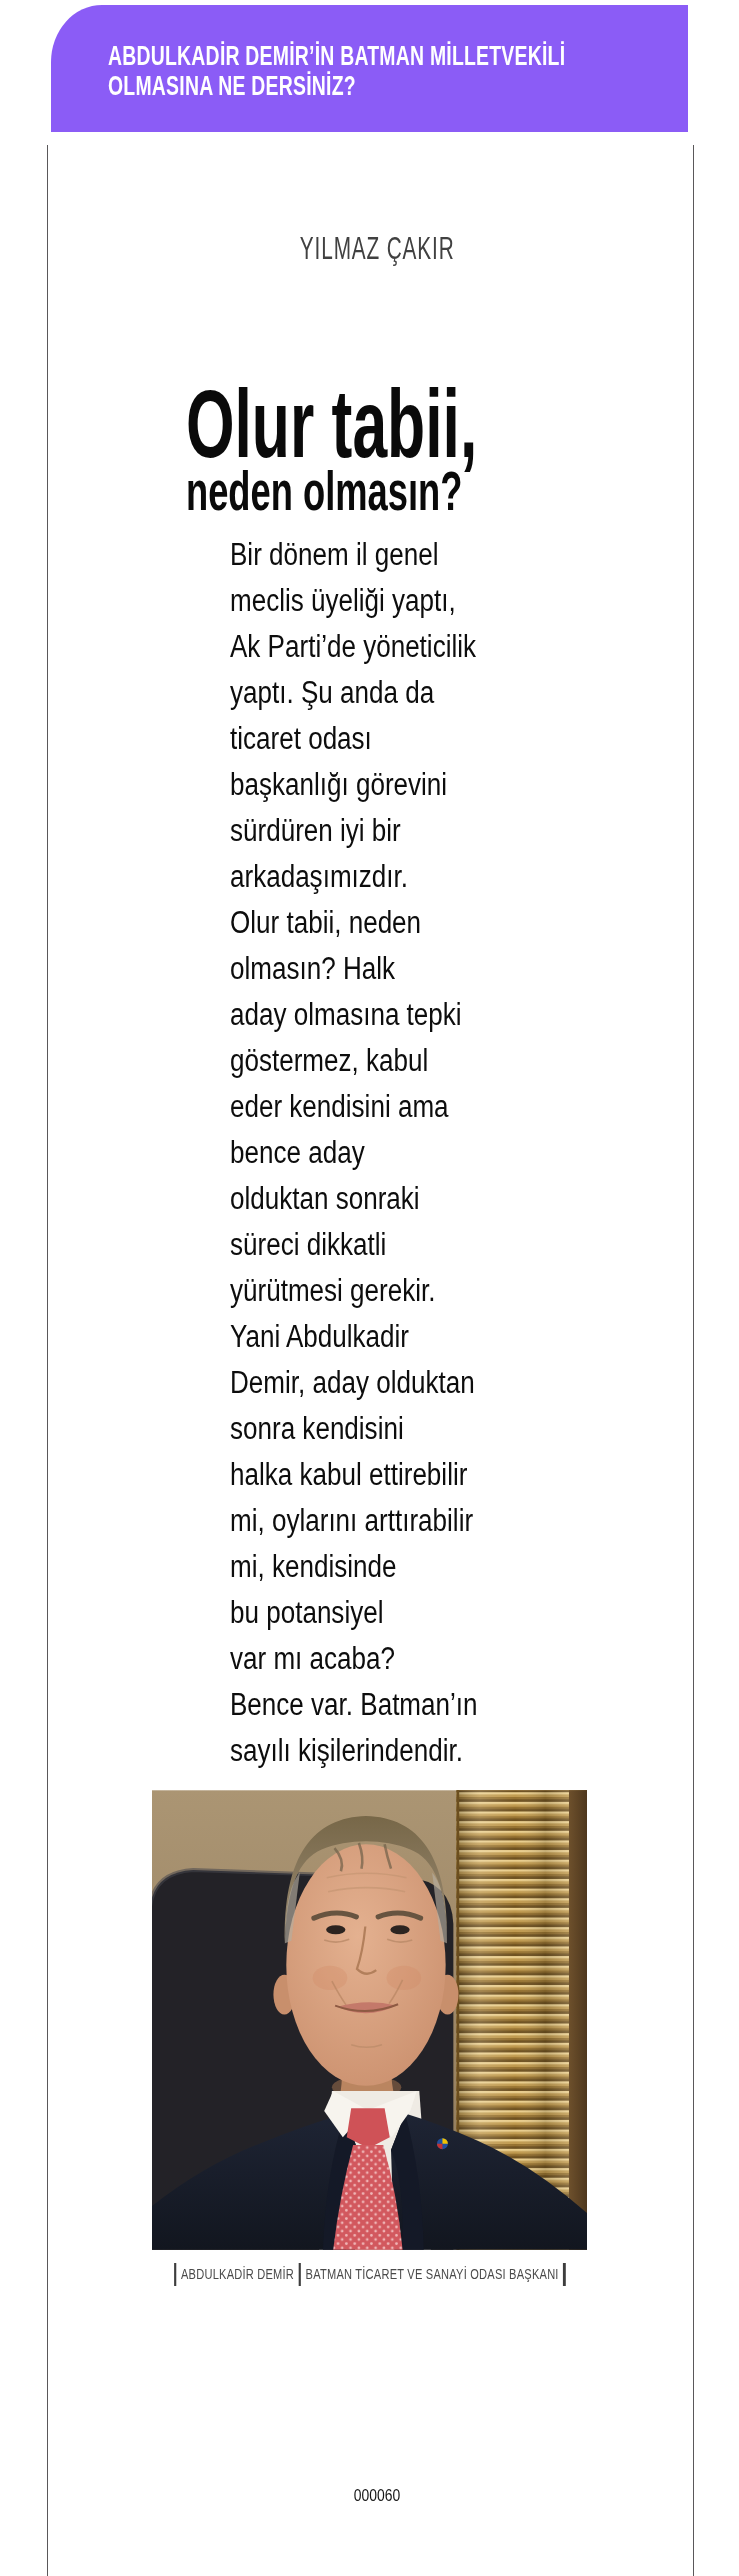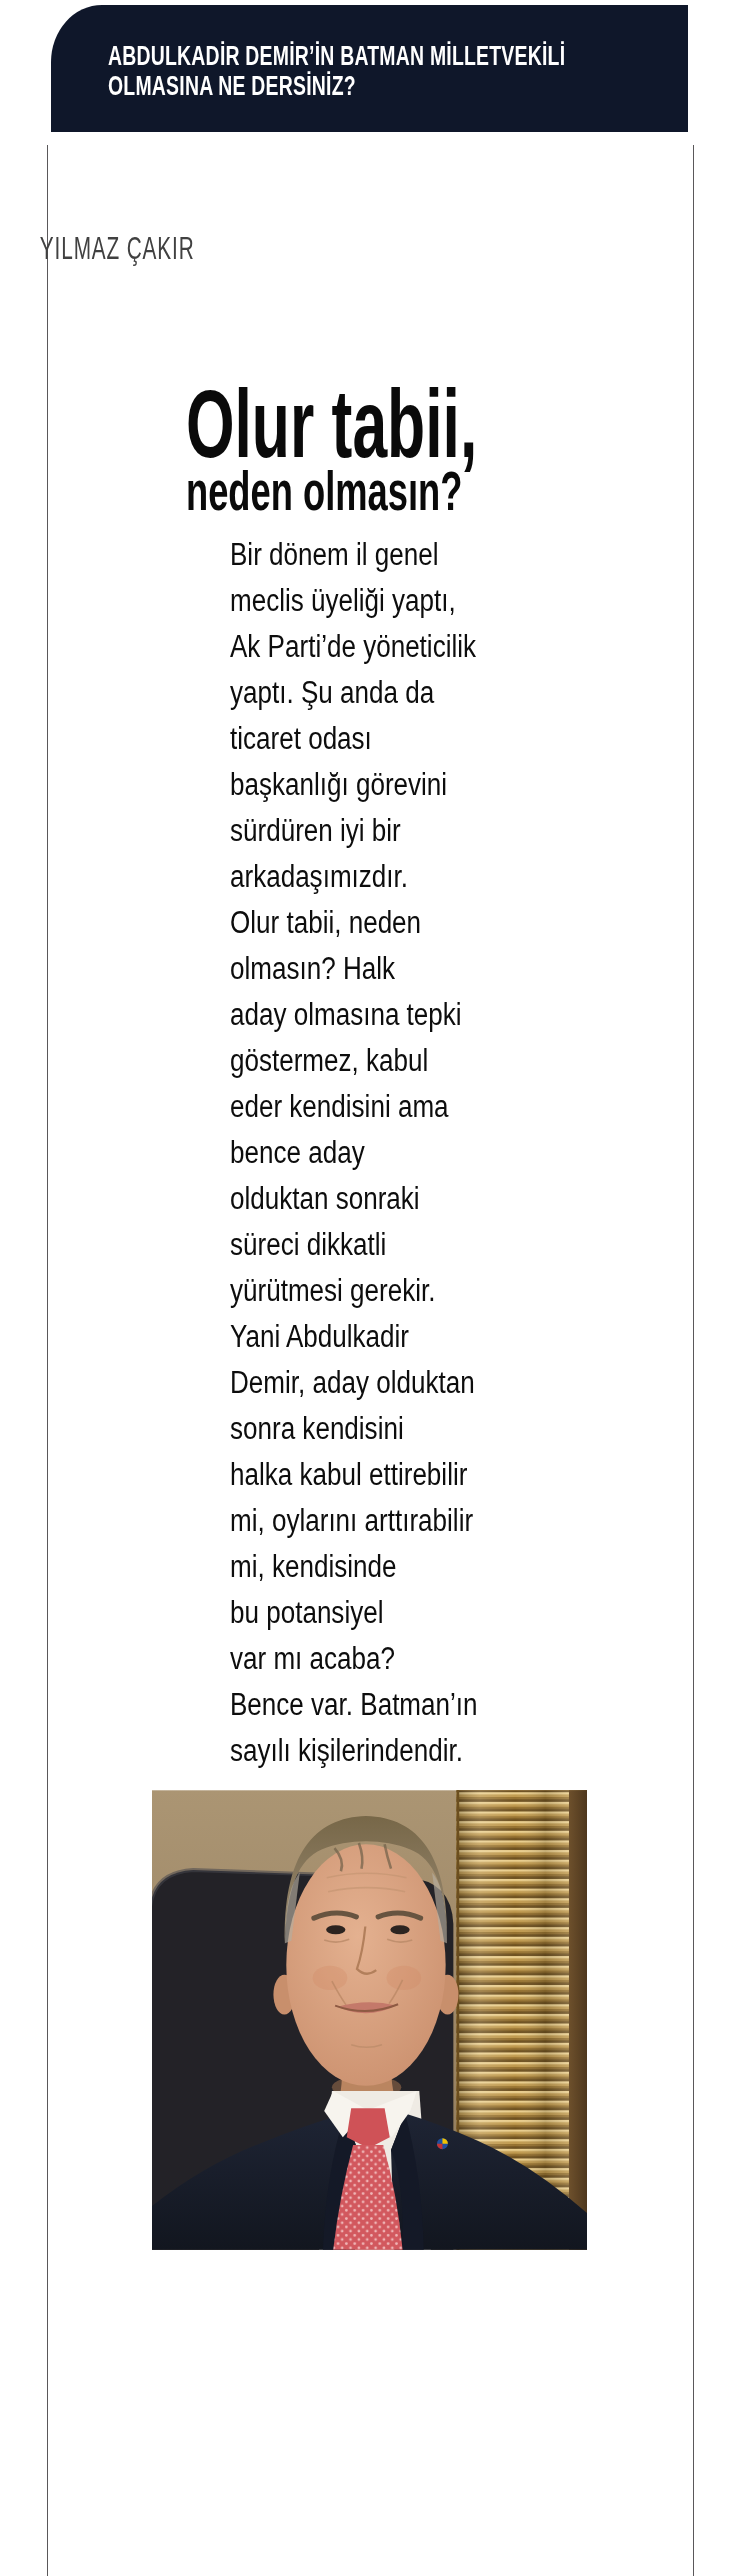--- a/index.html
+++ b/index.html
@@ -3,33 +3,33 @@
 <meta charset="utf-8">
 <style>
   html,body{margin:0;padding:0;background:#ffffff;}
   #page{
     position:relative;width:739px;height:2576px;background:#ffffff;
     font-family:"Liberation Sans", sans-serif;overflow:hidden;
   }
   
   .banner{
     position:absolute;left:51px;top:5.1px;width:637px;height:127px;
-    background:#0f172a;border-top-left-radius:51px 57px;
+    background:#8b5cf6;border-top-left-radius:51px 57px;
     box-sizing:border-box;padding:36px 0 0 57px;color:#ffffff;
   }
   .banner-line{
     font-size:27px;line-height:30px;font-weight:bold;letter-spacing:0.3px;
     transform:scaleX(.72);transform-origin:0 0;white-space:nowrap;
   }
   
   .vrule{position:absolute;top:145px;width:1.3px;height:2431px;background:#5a585a;}
   .vrule.left{left:47px;}
   .vrule.right{left:693px;}
   
-  .crow{position:absolute;left:0;right:0;white-space:nowrap;}
+  .crow{position:absolute;left:0;right:0;text-align:center;white-space:nowrap;padding-left:15px;}
   .crow > span{display:inline-block;transform-origin:50% 0;}
   .name-row{top:230px;}
   .name-row > span{font-size:31.5px;font-weight:300;color:#414141;letter-spacing:1.3px;transform:scaleX(.66);}
   .role-row{top:265px;}
   .role-row > span{font-size:13.5px;color:#a5a5a5;letter-spacing:1px;transform:scaleX(.68);}
   
   .h1{
     position:absolute;left:186px;top:376px;font-size:96px;line-height:96px;
     font-weight:bold;color:#0a0a0a;white-space:nowrap;
     transform:scaleX(.65);transform-origin:0 0;
@@ -229,16 +229,28 @@
         <path d="M 280,297 Q 292,320 302,334" stroke="#bb8865" stroke-width="2.5" fill="none" opacity="0.8"></path>
         <path d="M 390,295 Q 379,318 369,332" stroke="#bb8865" stroke-width="2.5" fill="none" opacity="0.8"></path>
 
         <path d="M 289,337 Q 334,324 380,335 Q 335,358 289,337 Z" fill="#c4796a"></path>
         <path d="M 285,335 Q 334,353 383,333" stroke="#8e5a43" stroke-width="3" fill="none"></path>
         <path d="M 310,396 Q 334,404 358,396" stroke="#b98a68" stroke-width="2.5" fill="none" opacity="0.7"></path>
       </g>
     </svg>
   </div>
 
-
+  <div class="caption-row">
+    <div class="caption-inner">
+      <div class="caption-bar"></div>
+      <div class="caption-text">ABDULKADİR DEMİR</div>
+      <div class="caption-bar"></div>
+      <div class="caption-text">BATMAN TİCARET VE SANAYİ ODASI BAŞKANI</div>
+      <div class="caption-bar"></div>
+    </div>
+  </div>
+
+  <div class="crow pagenum-row">
+    <span>000060</span>
+  </div>
 
 </div>
 
 
 </body></html>

